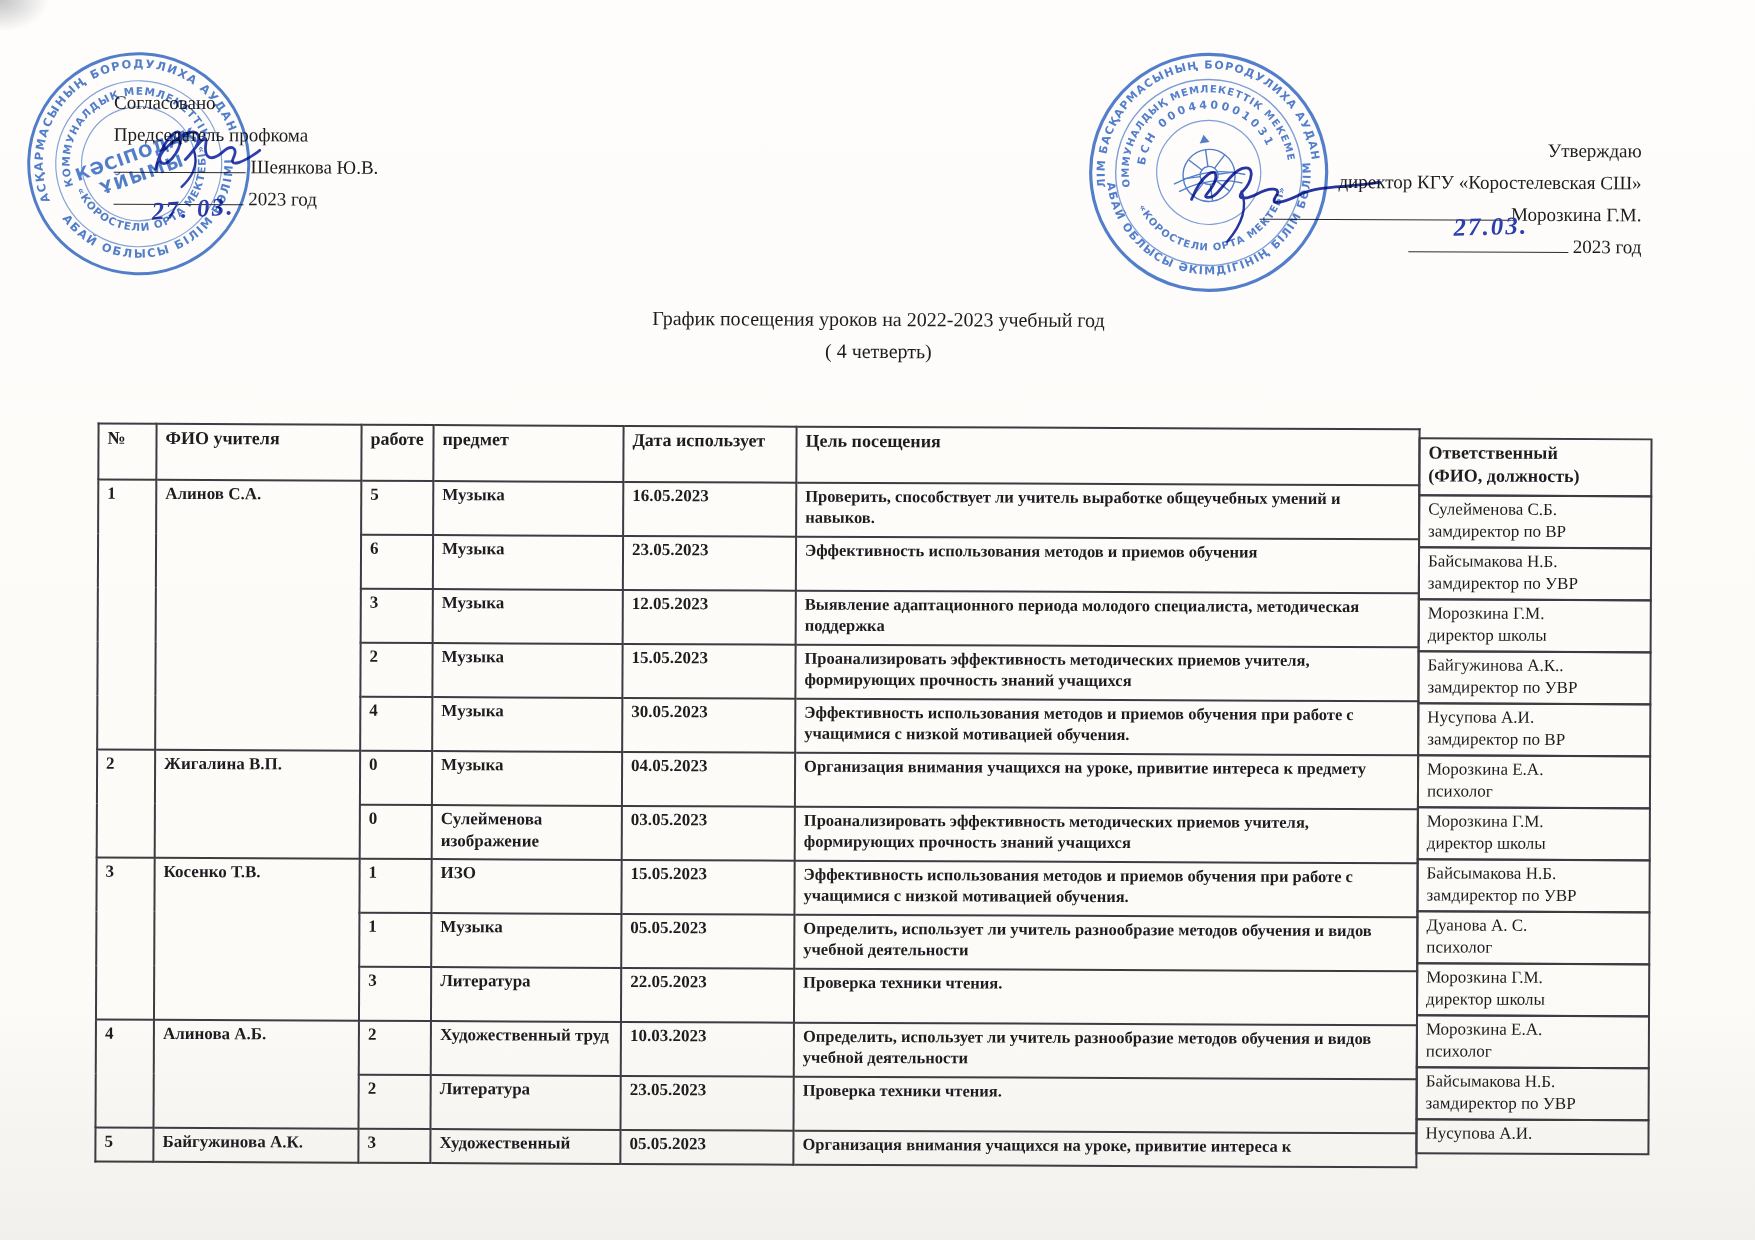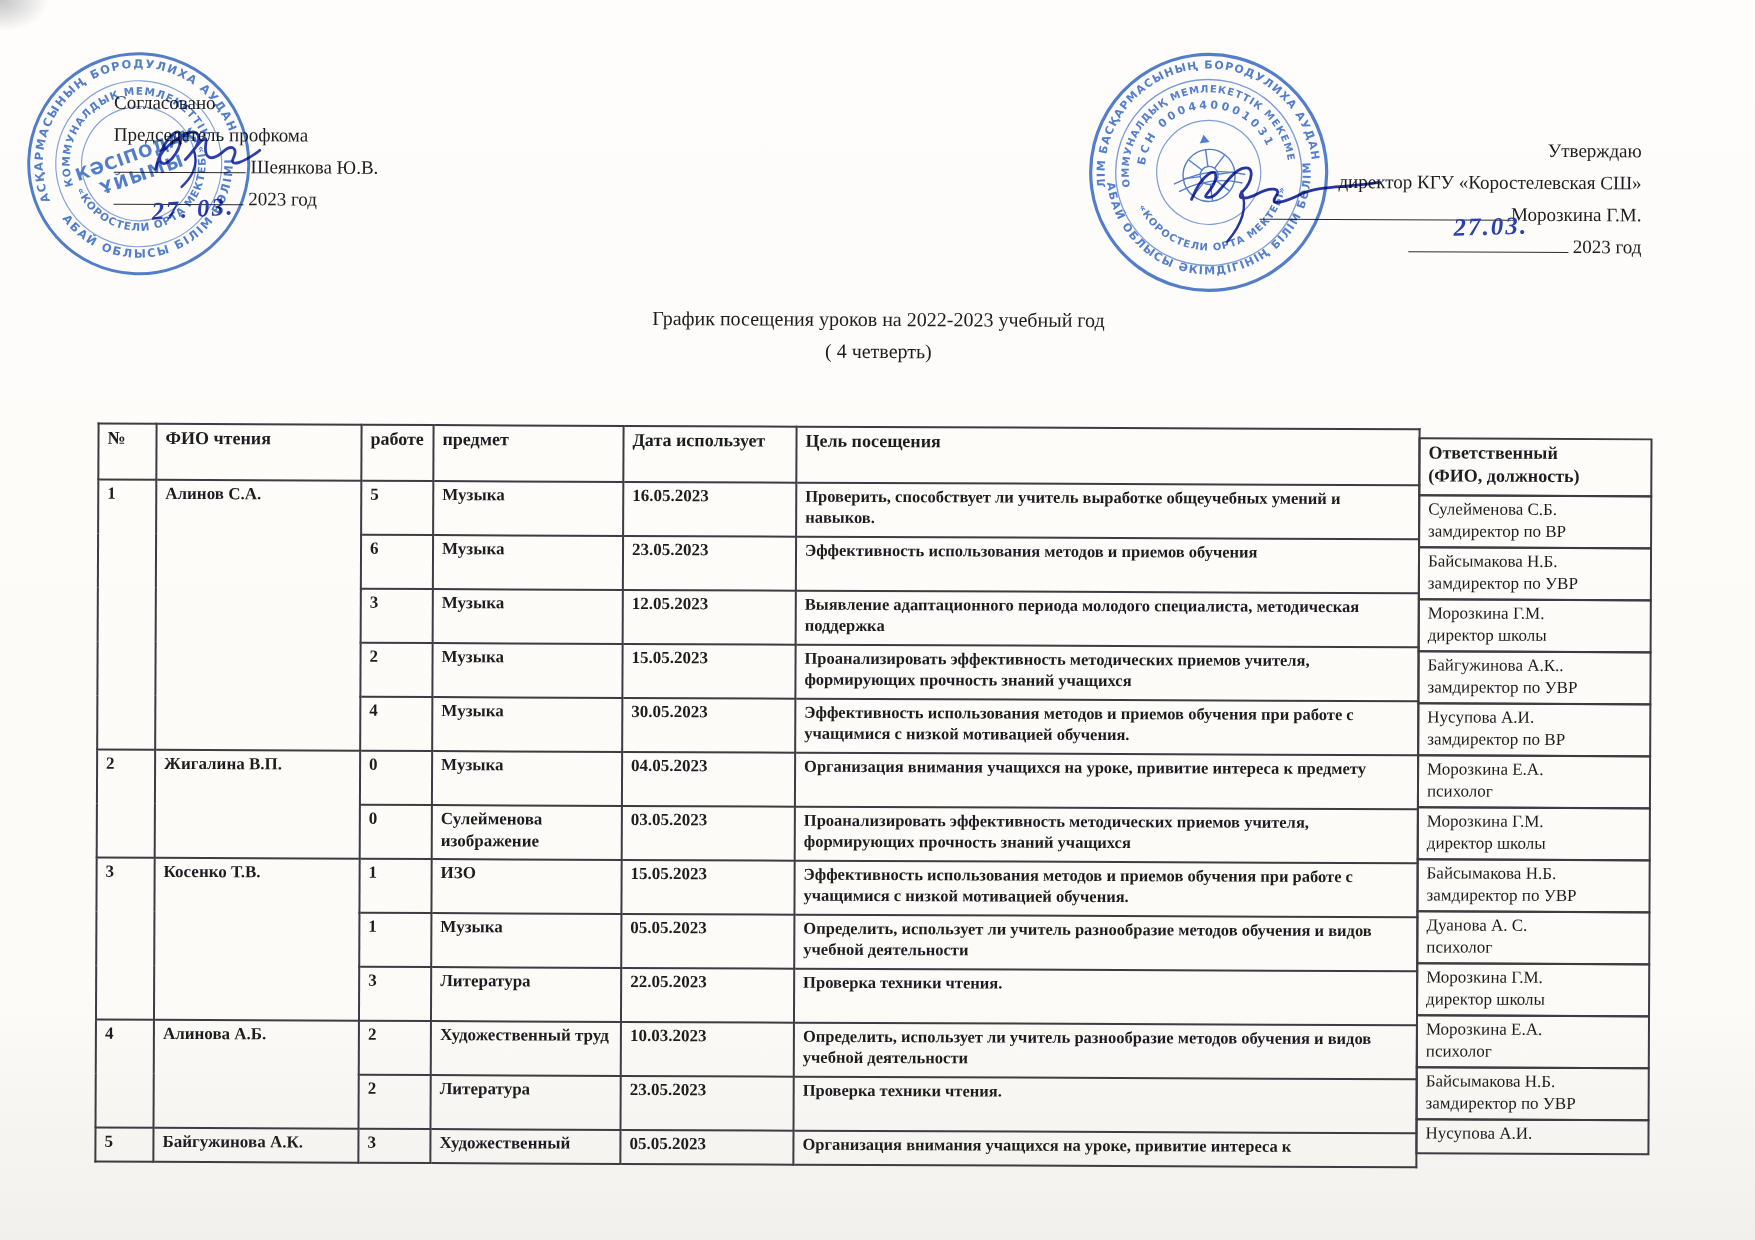--- a/index.html
+++ b/index.html
@@ -91,21 +91,21 @@
       <col style="width:58px">
           <col style="width:205px">
           <col style="width:72px">
       <col style="width:190px">
           <col style="width:173px">
           <col style="width:623px">
     </colgroup>
     <tbody>
           <tr class="hrow">
       <th>№</th>
-      <th>ФИО чтения</th>
+      <th>ФИО учителя</th>
       <th>работе</th>
       <th>предмет</th>
       <th>Дата использует</th>
       <th>Цель посещения</th>
     </tr>
     <tr class="drow">
       <td rowspan="5">1</td>
       <td rowspan="5">Алинов С.А.</td>
       <td>5</td>
       <td>Музыка</td>

